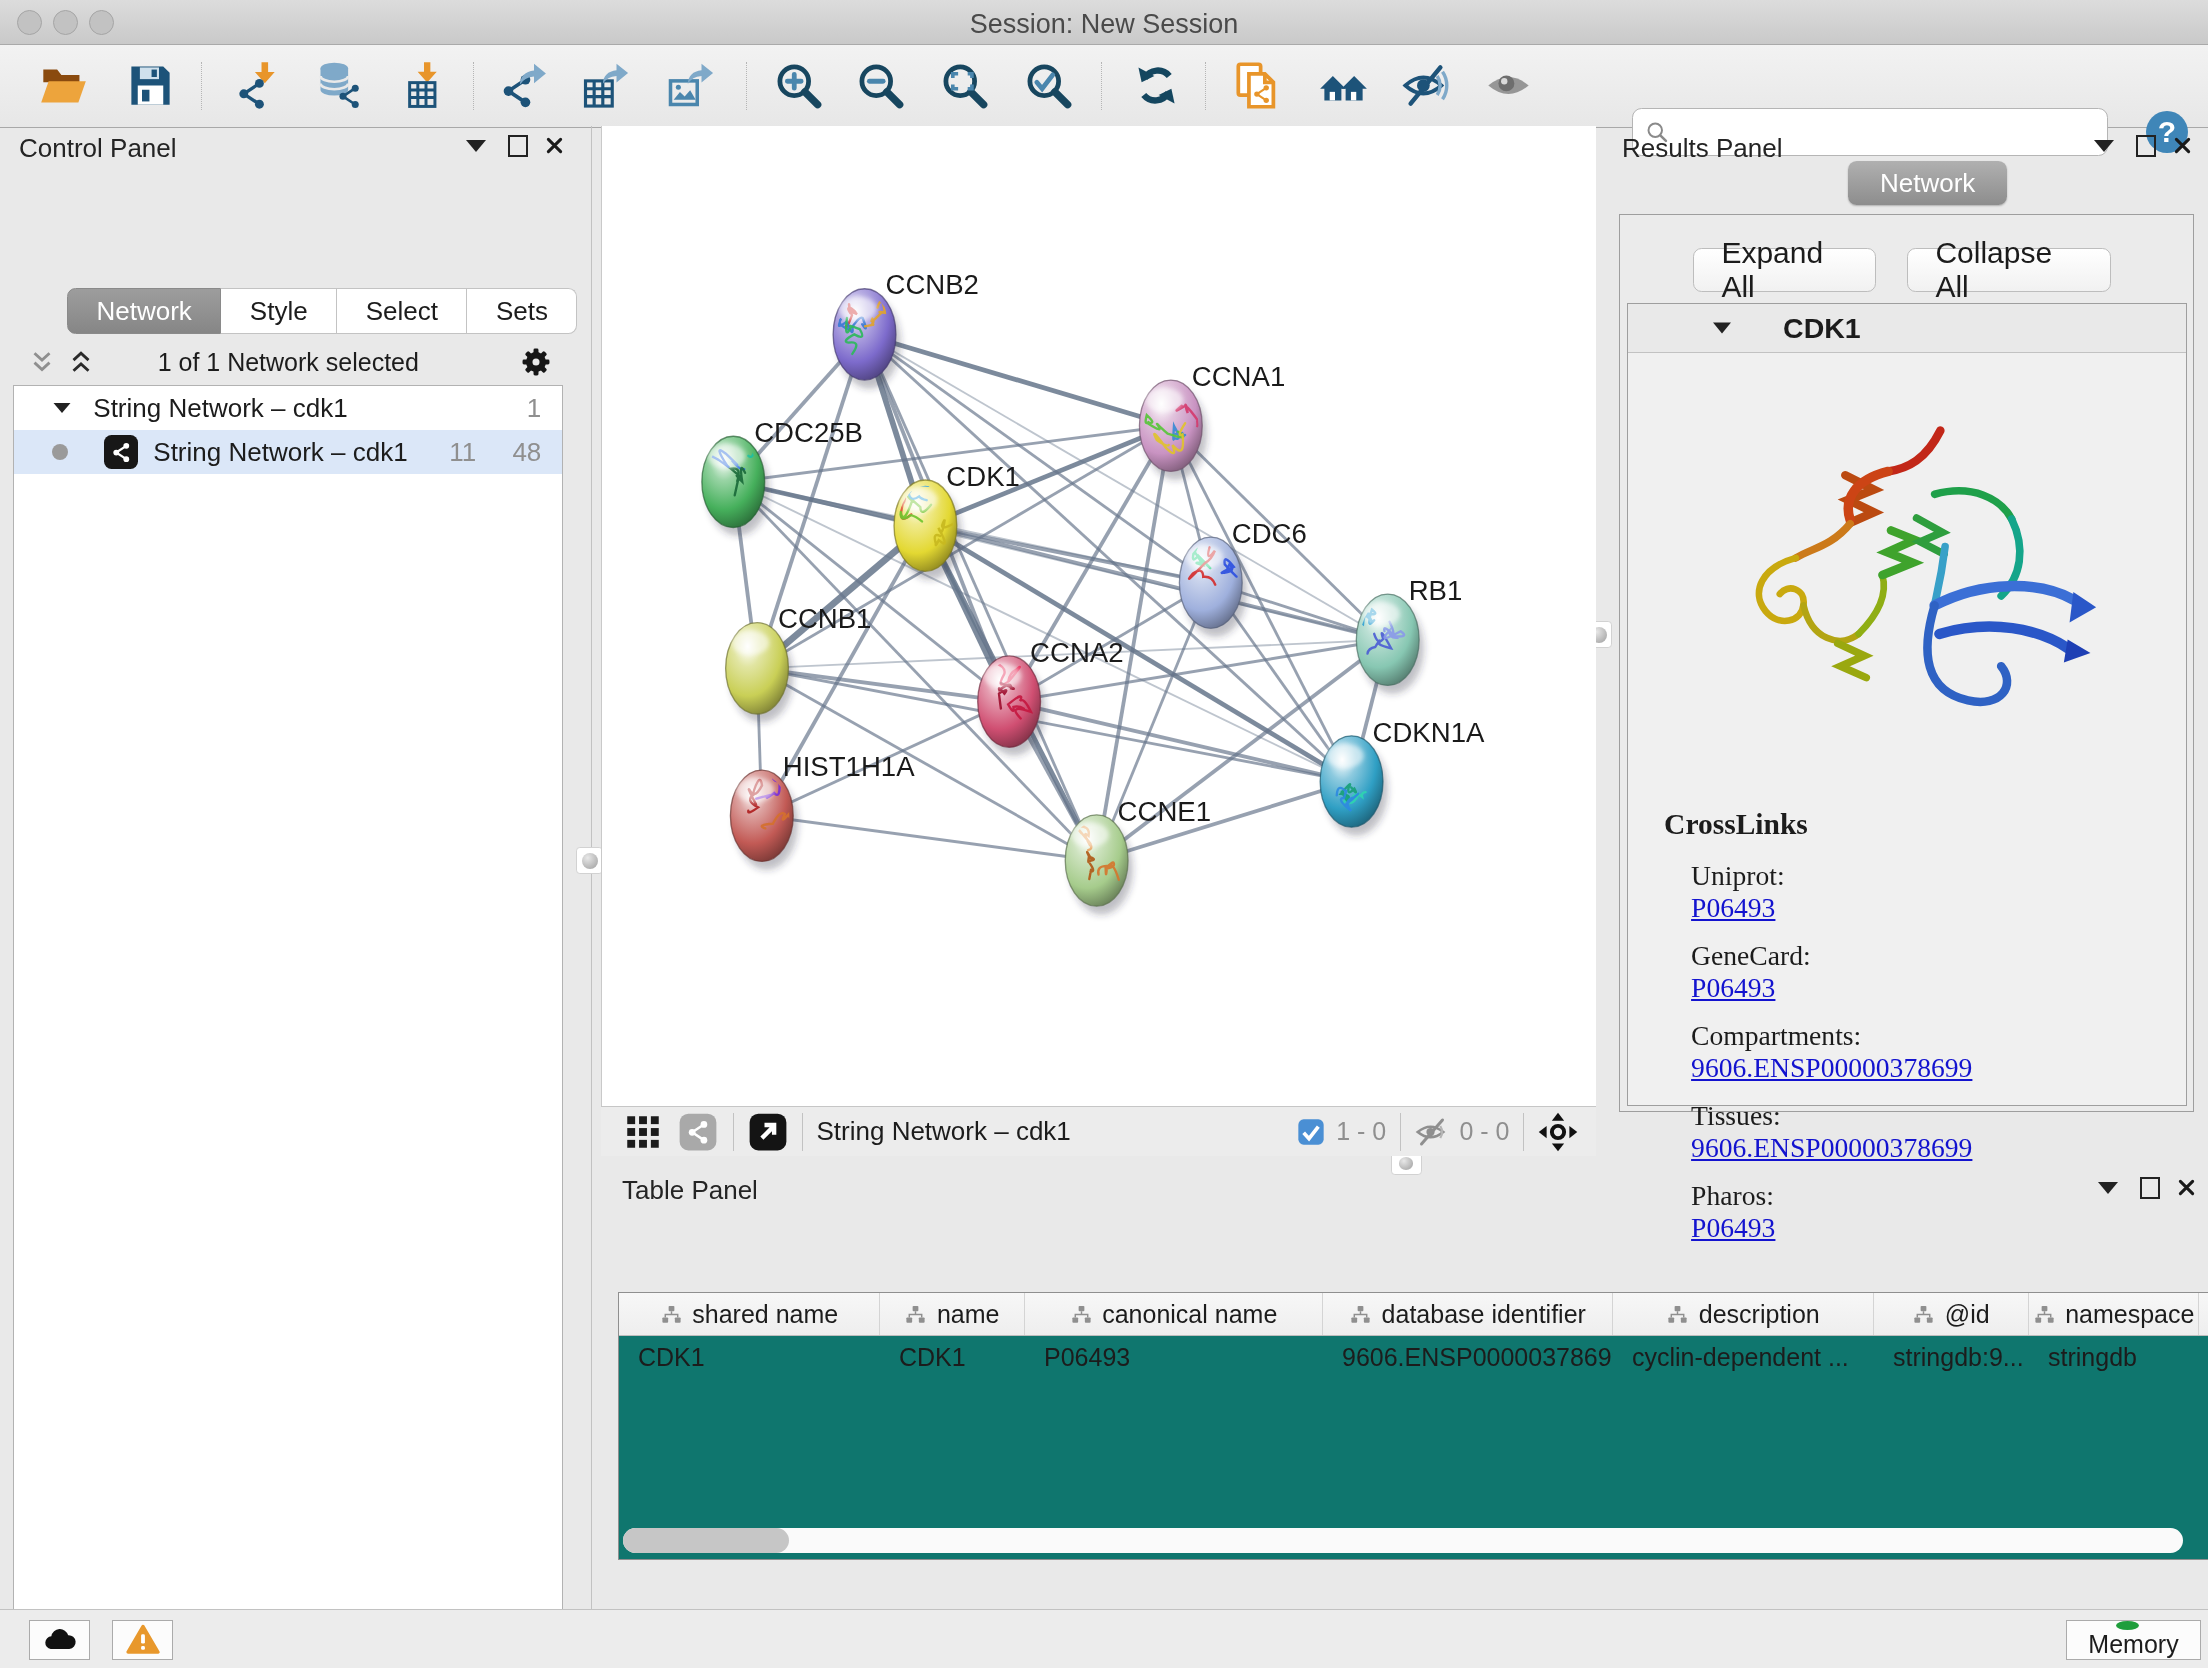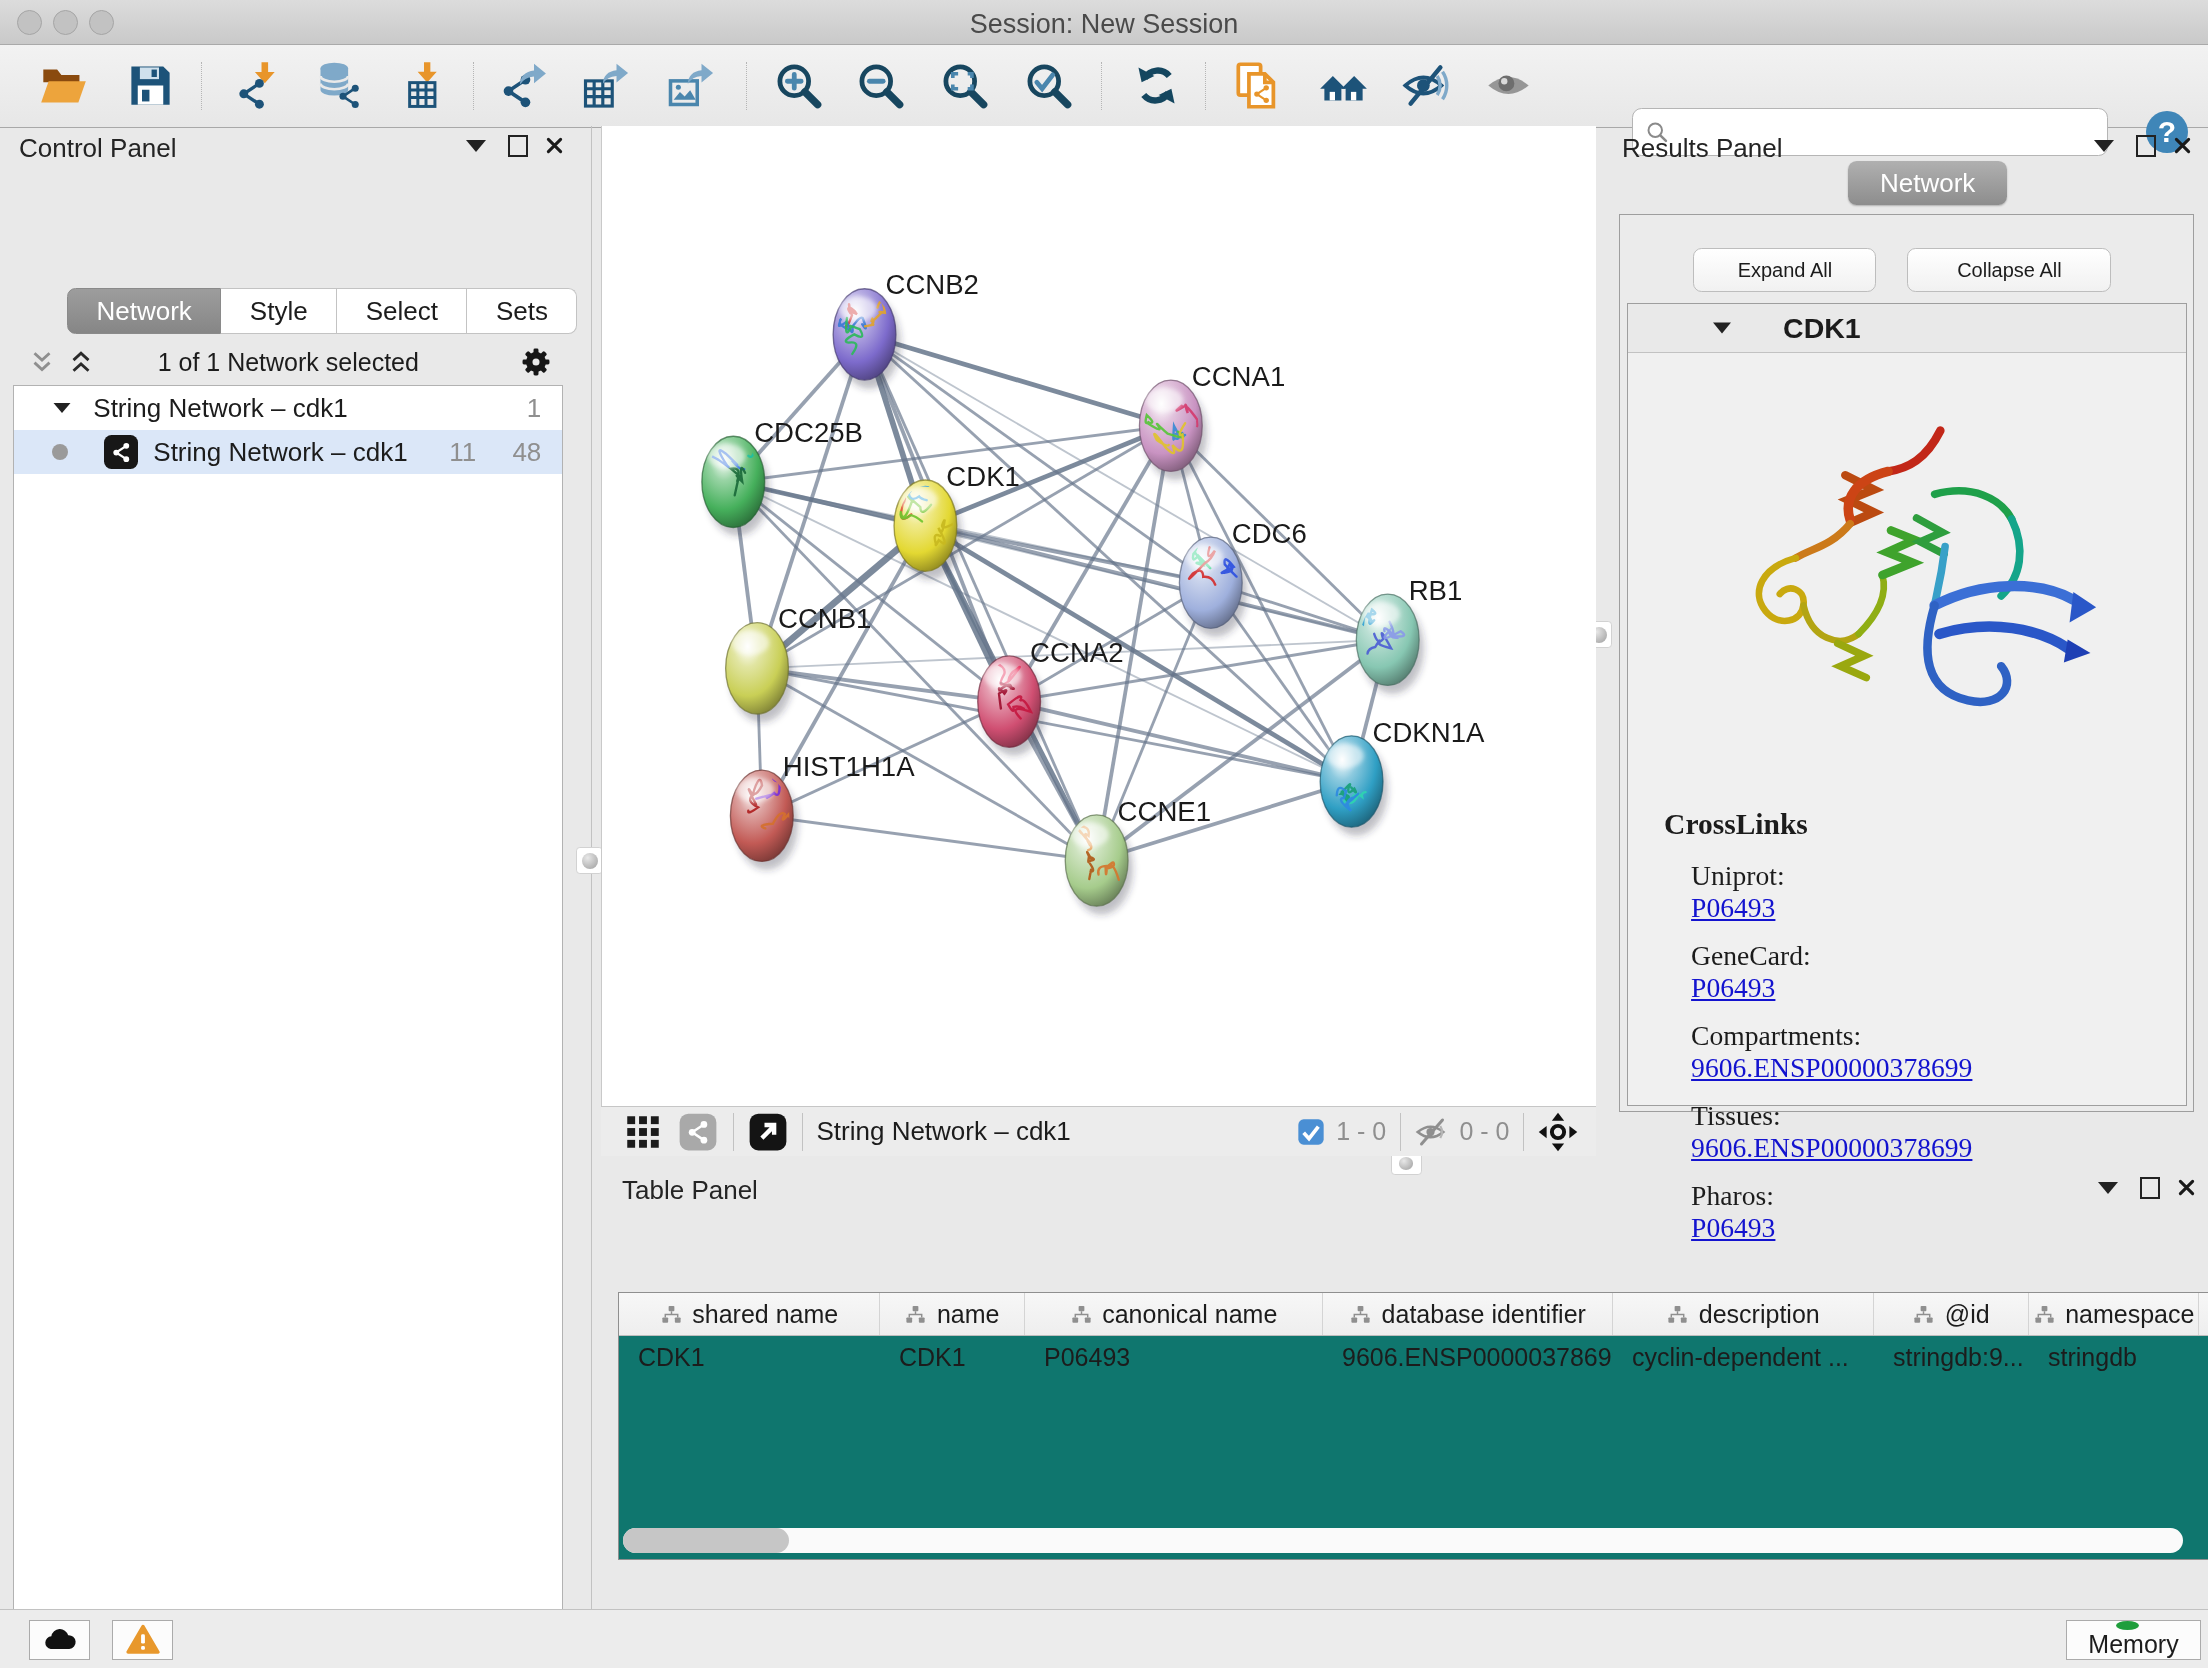--- a/index.html
+++ b/index.html
@@ -49,21 +49,21 @@
   .splitter-dot{width:25px;height:25px;background:#fff;border:1px solid #d2d2d2;border-radius:3.8px;
                 display:flex;align-items:center;justify-content:center;}
   .splitter-dot i{width:16px;height:16px;border-radius:50%;background:radial-gradient(circle at 35% 30%,#e8e8e8,#9d9d9d);}
   
   #results{left:1607px;top:126px;width:601px;height:1041px;}
   #string-tab{left:241px;top:35px;height:44px;padding:0 32px;border-radius:8.6px;
               background:linear-gradient(#b0b0b0,#8d8d8d);color:#fff;font-size:26px;
               display:flex;align-items:center;box-shadow:0 1px 1.9px rgba(0,0,0,.25);}
   #res-outer{left:12.4px;top:88px;width:575px;height:898px;background:#ebebeb;border:1px solid #9e9e9e;box-sizing:border-box;}
   .res-btn{height:44px;background:linear-gradient(#ffffff,#f1f1f1);border:1px solid #bdbdbd;border-radius:8.6px;
-           font-size:20px;display:flex;align-items:center;justify-content:center;padding:0 27px;box-sizing:border-box;}
+           font-size:30px;display:flex;align-items:center;justify-content:center;padding:0 27px;box-sizing:border-box;}
   #res-inner{left:6.7px;top:88px;width:560px;height:803px;background:#f0f0f0;border:1px solid #9e9e9e;box-sizing:border-box;}
   #cdk1-row{height:48px;background:#e9e9e9;border-bottom:1px solid #c2c2c2;display:flex;align-items:center;}
   #desc-row{height:42px;display:flex;align-items:center;font-size:26px;padding-left:27px;background:#f2f2f2;}
   .serif{font-family:"Liberation Serif",serif;}
   .xlink{color:#1313cf;text-decoration:underline;}
   .xl-row{display:flex;font-size:27.6px;margin-bottom:16px;flex-direction:column;}
   .xl-label{width:176px;flex:none;}
   
   #tablepanel{left:601px;top:1168px;width:1607px;height:441px;}
   #tp-toolbar{left:15px;top:38px;width:1586px;height:78px;background:linear-gradient(#ededed,#e3e3e3);

